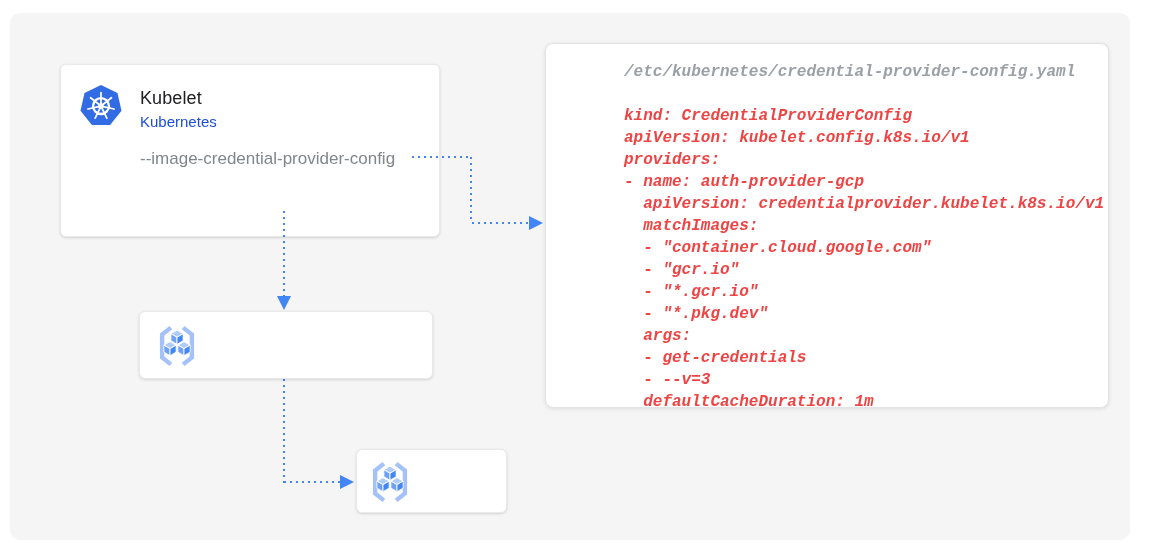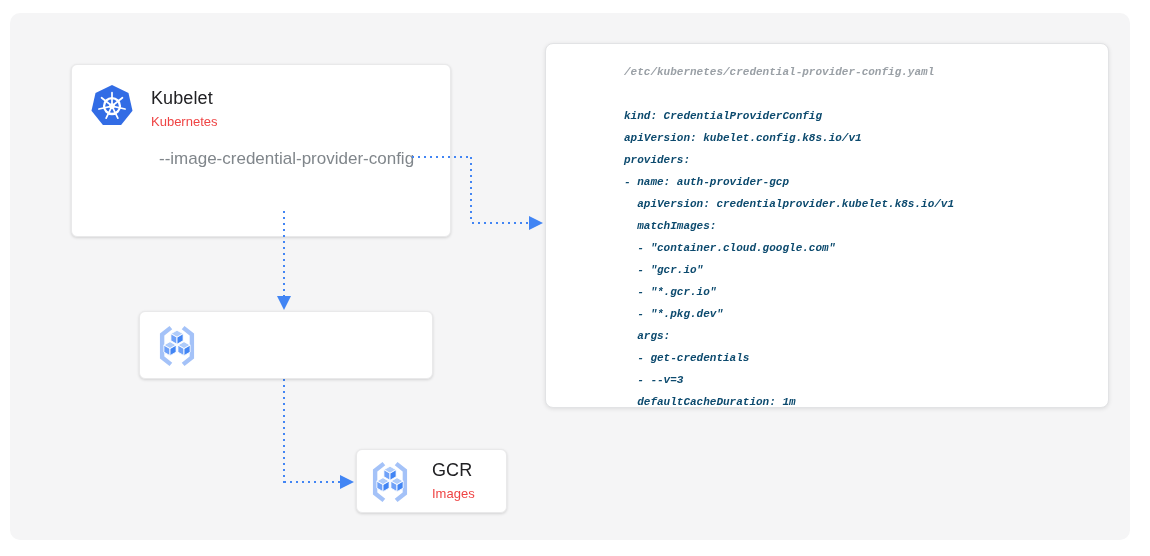--- a/index.html
+++ b/index.html
@@ -23,74 +23,73 @@
   }
 
   
   .card {
     position: absolute;
     background: #ffffff;
     border: 1px solid #e9e9ea;
     border-radius: 6px;
     box-shadow: 0 1px 3px rgba(0,0,0,0.14);
   }
-  .card-kubelet { left: 61px; top: 51px; width: 380px; height: 173px; }
+  .card-kubelet { left: 50px; top: 51px; width: 380px; height: 173px; }
   .card-auth    { left: 129px; top: 298px; width: 294px; height: 68px; }
   .card-gcr     { left: 346px; top: 436px; width: 151px; height: 64px; }
 
   .node-icon { position: absolute; }
   .kubelet-icon { left: 17px; top: 19px; width: 46px; height: 46px; }
   .auth-icon    { left: 16px; top: 13px; width: 42px; height: 42px; }
   .gcr-icon     { left: 12px; top: 11px; width: 42px; height: 42px; }
 
   .node-title {
     font-size: 18px;
     color: #212124;
     line-height: 24px;
     letter-spacing: 0.1px;
   }
   .node-subtitle {
-    font-size: 13px;
-    color: #ef4444;
+    font-size: 15px;
+    color: #1d4ed8;
     line-height: 23px;
   }
   .kubelet-head { position: absolute; left: 79px; top: 21px; }
   .auth-head    { position: absolute; left: 79px; top: 10px; }
   .gcr-head     { position: absolute; left: 75px; top: 8px; }
 
   .kubelet-flags {
     position: absolute; left: 79px; top: 81px;
     font-size: 17px; line-height: 26px;
     color: #80868b;
     white-space: nowrap;
-    margin-left: 8px;
   }
 
   
   .yaml-panel {
     position: absolute;
     left: 535px; top: 30px;
     width: 564px; height: 365px;
     background: #ffffff;
     border: 1px solid #e2e3e5;
     border-radius: 8px;
     box-shadow: 0 1px 4px rgba(0,0,0,0.10);
     padding: 17px 12px 0 78px;
     overflow: hidden;
   }
   .yaml-panel pre {
     font-family: "Liberation Mono", monospace;
-    font-size: 11px;
+    font-size: 16px;
     font-weight: bold;
     font-style: italic;
     line-height: 22px;
     white-space: pre;
   }
   .yaml-file-path { color: #9aa0a6; margin-bottom: 22px; }
-  .yaml-code      { color: #0c4a6e; }
+  .yaml-code      { color: #ef4444; }
 
   
   .dots-h {
     position: absolute; height: 2px;
     background: repeating-linear-gradient(to right, #4285f4 0 2px, transparent 2px 6px);
   }
   .dots-v {
     position: absolute; width: 2px;
     background: repeating-linear-gradient(to bottom, #4285f4 0 2px, transparent 2px 6px);
   }
@@ -198,24 +197,20 @@
           <polygon points="17,10 24,14 24,22 17,18" fill="#6fa1f8"></polygon>
           <polygon points="31,10 24,14 24,22 31,18" fill="#4285f4"></polygon>
           <polygon points="16,19 23,23 16,27 9,23" fill="#aecbfa"></polygon>
           <polygon points="9,23 16,27 16,35 9,31" fill="#6fa1f8"></polygon>
           <polygon points="23,23 16,27 16,35 23,31" fill="#4285f4"></polygon>
           <polygon points="32,19 39,23 32,27 25,23" fill="#aecbfa"></polygon>
           <polygon points="25,23 32,27 32,35 25,31" fill="#6fa1f8"></polygon>
           <polygon points="39,23 32,27 32,35 39,31" fill="#4285f4"></polygon>
         </g>
       </svg>
-      <div class="gcr-head">
-        <div class="node-title">GCR</div>
-        <div class="node-subtitle">Images</div>
-      </div>
     </div>
 
     <div class="yaml-panel">
       <pre class="yaml-file-path">/etc/kubernetes/credential-provider-config.yaml</pre>
       <pre class="yaml-code">kind: CredentialProviderConfig
 apiVersion: kubelet.config.k8s.io/v1
 providers:
 - name: auth-provider-gcp
   apiVersion: credentialprovider.kubelet.k8s.io/v1
   matchImages:

